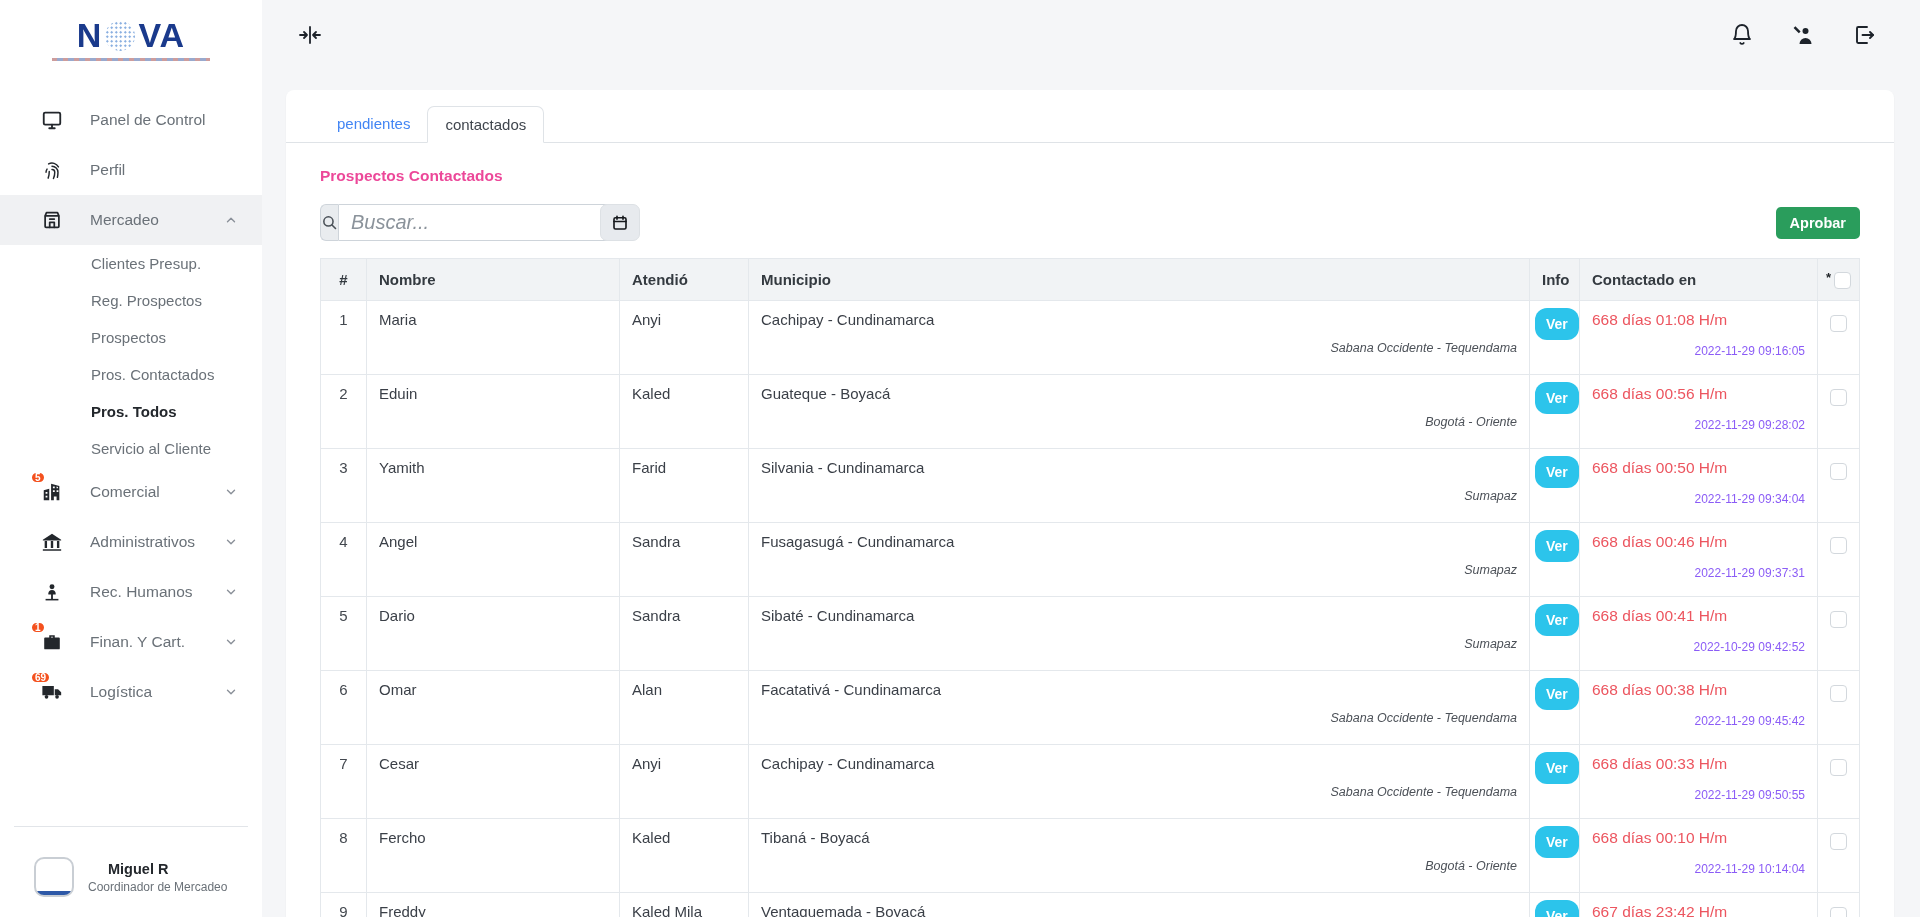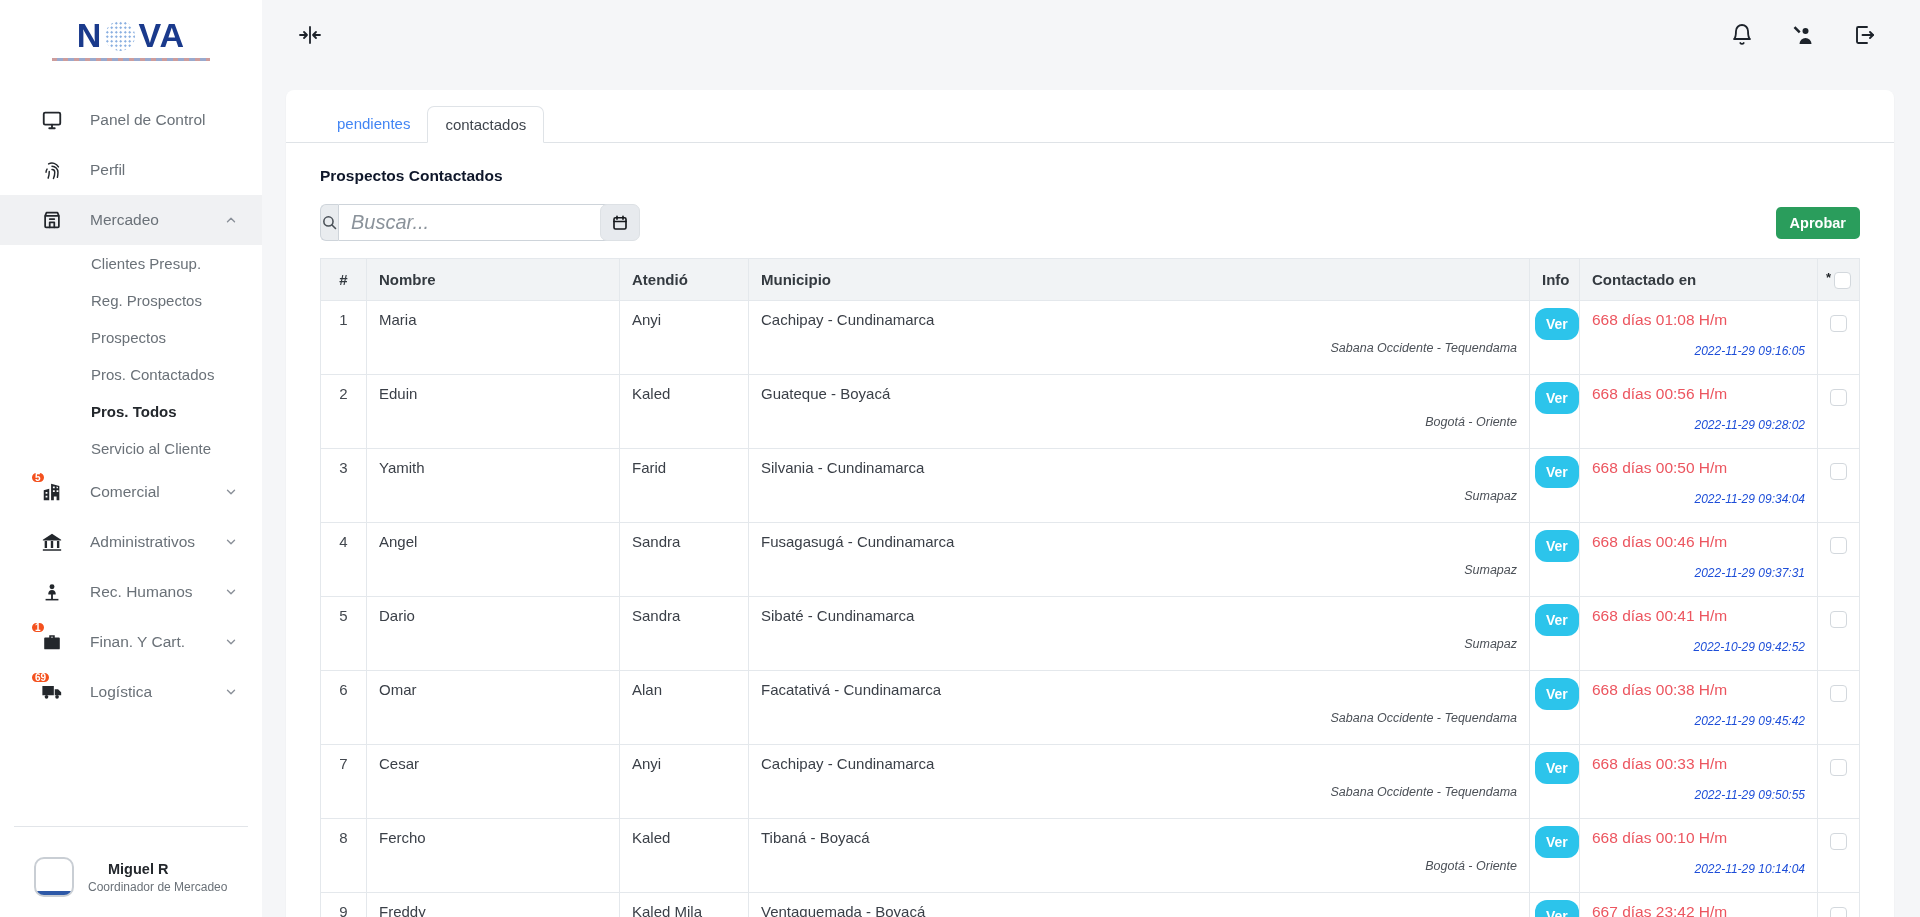--- a/index.html
+++ b/index.html
@@ -48,41 +48,41 @@
   .tb-icon{display:grid; place-items:center; cursor:pointer; color:#1d232b;}
   .tb-icon svg{width:24px; height:24px;}
   .tb-right{margin-left:auto; display:flex; gap:37px; align-items:center;}
 
   
   .card{position:absolute; left:286px; right:26px; top:90px; height:1000px; background:#fff; border-radius:8px; box-shadow:0 1px 2px rgba(20,30,40,.05);}
   .tabs{display:flex; padding:16px 0 0 34px; border-bottom:1px solid #dfe3e7;}
   .tab{padding:9px 17px; font-size:15px; cursor:pointer; border-radius:7px 7px 0 0; margin-bottom:-1px;}
   .tab.inactive{color:var(--accent);}
   .tab.active{background:#fff; border:1px solid #dfe3e7; border-bottom:1px solid #fff; color:#3f454d;}
-  .page-title{margin:24px 0 0 34px; font-size:15.5px; font-weight:700; color:#0f172a;}
+  .page-title{margin:24px 0 0 34px; font-size:15.5px; font-weight:700; color:#ec4899;}
   .controls{display:flex; align-items:center; margin:19px 34px 0;}
   .input-group{display:flex; height:37px; width:266px;}
   .addon{width:41px; background:#e9ecef; border:1px solid #ced4da; border-right:0; border-radius:6px 0 0 6px; display:grid; place-items:center; color:#495057;}
   .addon svg{width:17px; height:17px;}
   .search-input{flex:1; border:1px solid #ced4da; border-radius:0 6px 6px 0; padding:8px 12px; font-size:20px; color:#495057; outline:none; background:#fff; font-family:inherit;font-style:italic;}
   .search-input::placeholder{color:#8b939b;}
   .cal-btn{margin-left:14px; width:40px; height:37px; background:#e7eaee; border:1px solid #dde1e5; border-radius:7px; display:grid; place-items:center; color:#16191d; cursor:pointer;}
   .cal-btn svg{width:18px; height:18px;}
   .approve-btn{margin-left:auto; background:var(--green); color:#fff; border:none; border-radius:5px; padding:8px 14px; font-weight:700; font-size:14.5px; font-family:inherit; cursor:pointer;}
 
   
   table.grid{margin:17px 34px 0; border-collapse:collapse; width:calc(100% - 68px); table-layout:fixed;}
   .grid th,.grid td{border:1px solid var(--border);}
   .grid th{background:#f1f3f5; padding:11px 12px; text-align:left; font-size:15px; color:#343a40;}
   .grid th.c{text-align:center; padding:11px 4px;}
   .grid td{vertical-align:top; padding:10px 12px; font-size:15px; color:var(--txt); height:74px;}
   td.num{text-align:center; color:#43484f;}
   .muni-region{margin-top:13px; text-align:right; font-style:italic; font-size:12.5px; color:#4c5158;}
   .time{color:var(--red); font-size:15.5px; font-weight:500; white-space:nowrap;}
-  .fecha{margin-top:15px; text-align:right; font-style:italic; font-size:12px; color:#1d4ed8;}
+  .fecha{margin-top:15px; text-align:right; font-size:12px; color:#8b5cf6;}
   td.info-cell{padding:7px 5px; text-align:center;}
   .ver-btn{background:var(--cyan); color:#fff; font-weight:700; font-size:14px; border:none; border-radius:12px; padding:8px 11px; font-family:inherit; cursor:pointer;}
   td.chk-cell{text-align:center; padding-top:13px;}
   .cbx{appearance:none; -webkit-appearance:none; width:17px; height:17px; border:1.5px solid #d3d8dd; border-radius:4px; background:#fff; cursor:pointer; vertical-align:middle;}
   .star{font-size:13px; font-weight:700; color:#212529; vertical-align:top; margin-right:3px;}
 </style>
 </head>
 <body>
 
 <aside class="sidebar">

